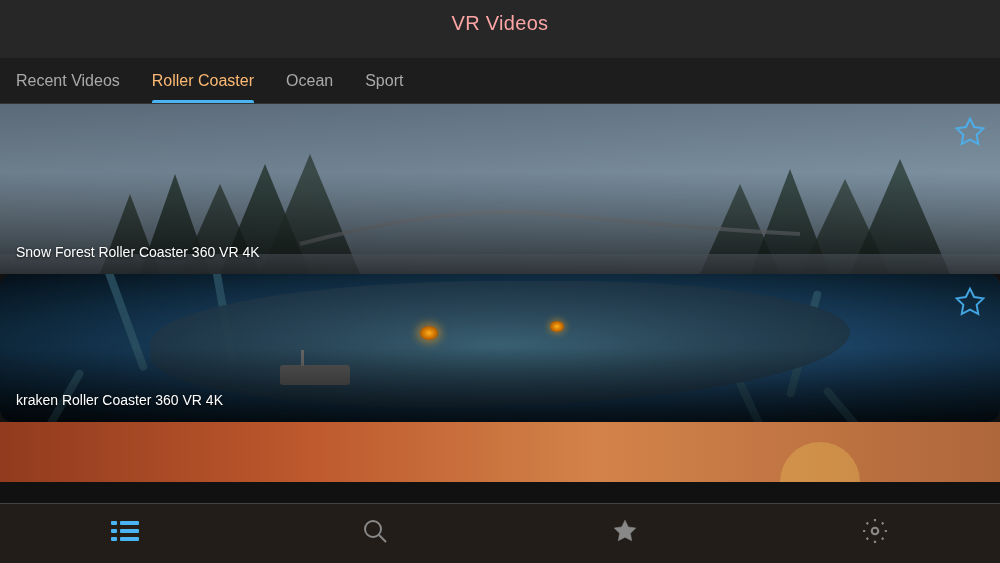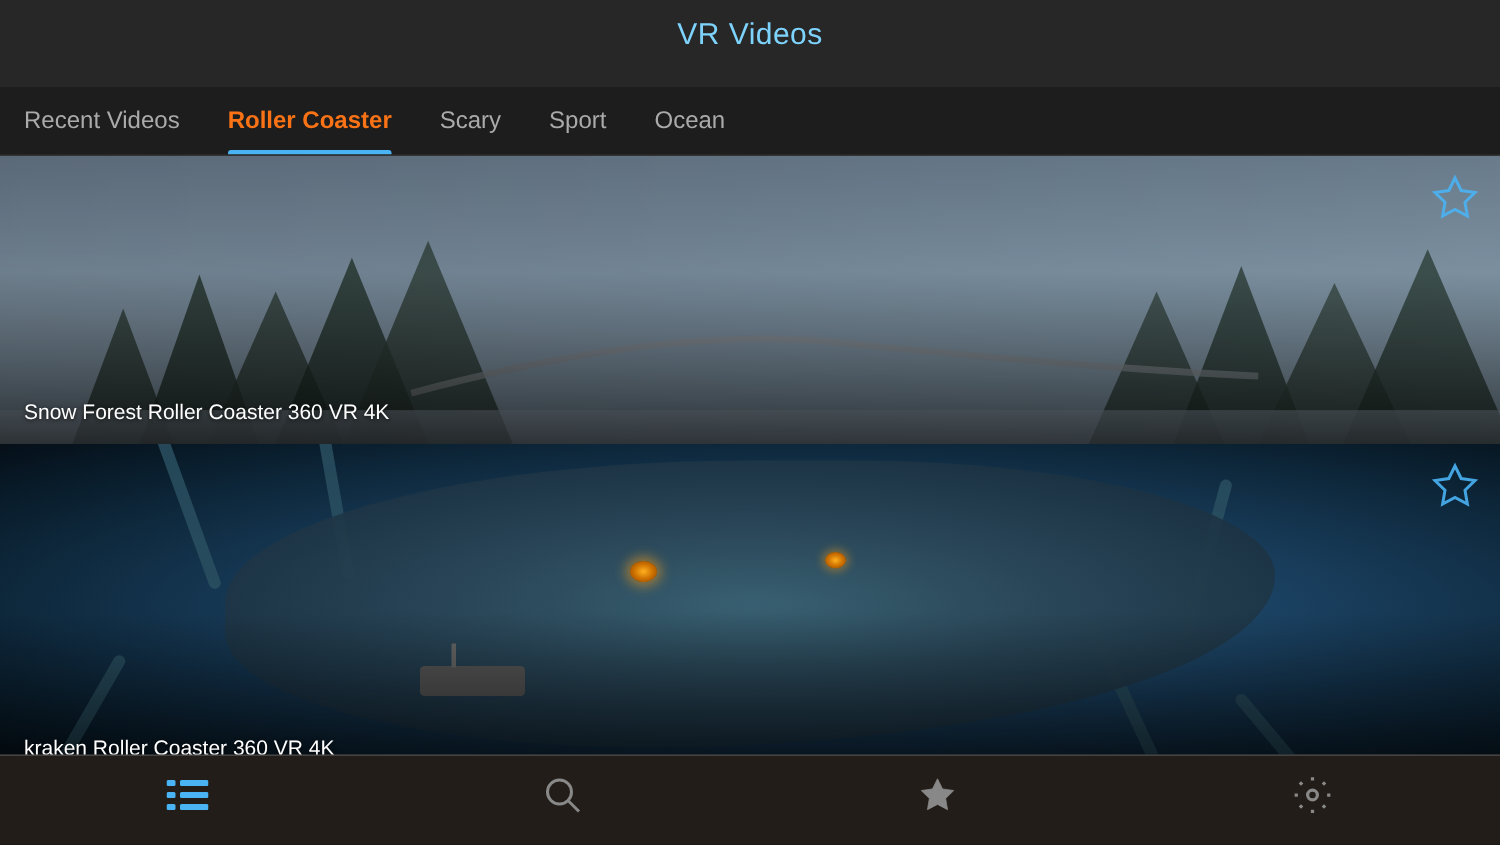--- a/index.html
+++ b/index.html
@@ -15,21 +15,21 @@
     
     .header {
       background: rgba(40, 40, 40, 0.95);
       text-align: center;
       padding: 12px 0 0 0;
       height: 58px;
     }
     .header-title {
       font-size: 20px;
       font-weight: 500;
-      color: #7dd3fc;
+      color: #fca5a5;
       letter-spacing: 0.3px;
       margin-bottom: 10px;
     }
 
     
     .nav-tabs {
       display: flex;
       align-items: flex-start;
       background: rgba(30, 30, 30, 0.9);
       padding: 0 10px;
@@ -42,22 +42,22 @@
       font-size: 16px;
       padding: 0 16px;
       height: 100%;
       display: flex;
       align-items: center;
       cursor: pointer;
       white-space: nowrap;
       position: relative;
     }
     .nav-tab.active {
-      color: #f97316;
-      font-weight: 700;
+      color: #fdba74;
+      font-weight: 400;
     }
     .nav-tab.active::after {
       content: '';
       position: absolute;
       bottom: 0;
       left: 16px;
       right: 16px;
       height: 3px;
       background: #4ab3f4;
       border-radius: 2px 2px 0 0;
@@ -75,27 +75,28 @@
     }
 
     
     .video-card {
       position: relative;
       width: 100%;
       overflow: hidden;
     }
 
     .video-card-1 {
-      height: 192px;
+      height: 170px;
       background: linear-gradient(to bottom, #2a3a4a 0%, #3a5060 50%, #1a2530 100%);
     }
 
     .video-card-2 {
-      height: 224px;
+      height: 148px;
       background: linear-gradient(135deg, #0a1520 0%, #1a3040 30%, #2a5070 60%, #1a2535 100%);
+      border-radius: 13px;
     }
 
     .video-thumbnail-1 {
       width: 100%;
       height: 100%;
       position: relative;
       overflow: hidden;
     }
 
     
@@ -261,27 +262,24 @@
 </div>
 
 <div class="nav-tabs">
   <div class="nav-tab">
     <span>Recent Videos</span>
   </div>
   <div class="nav-tab active">
     <span>Roller Coaster</span>
   </div>
   <div class="nav-tab">
-    <span>Scary</span>
+    <span>Ocean</span>
   </div>
   <div class="nav-tab">
     <span>Sport</span>
-  </div>
-  <div class="nav-tab">
-    <span>Ocean</span>
   </div>
 </div>
 
 <div class="content">
 
   <div class="video-card video-card-1">
     <div class="video-thumbnail-1">
       <div class="thumb1-bg"></div>
 
       <svg style="position:absolute;width:100%;height:100%;opacity:0.7;" viewBox="0 0 1000 170" preserveAspectRatio="xMidYMid slice">

